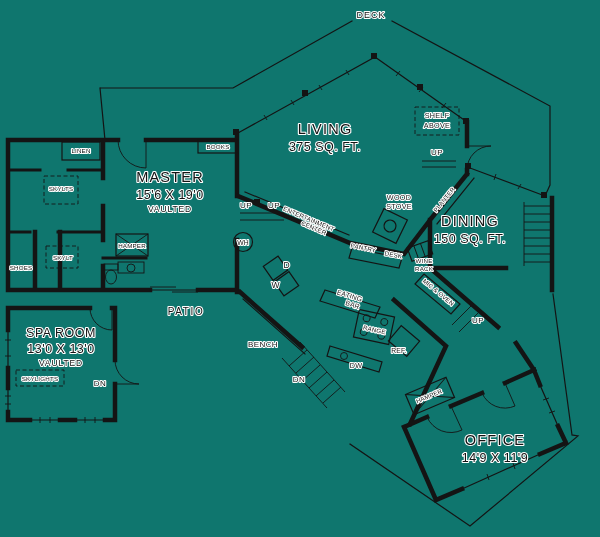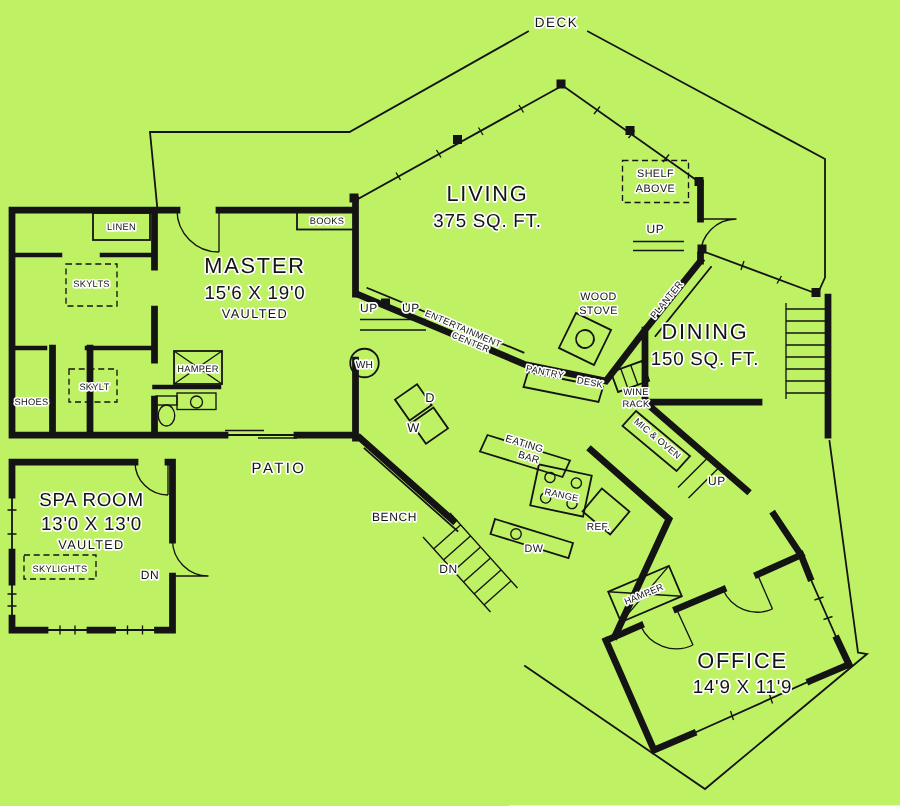--- a/index.html
+++ b/index.html
@@ -1,16 +1,16 @@
 <!DOCTYPE html>
 <html><head>
 <meta charset="utf-8">
 <style>
   html,body{margin:0;padding:0;background:#fff;}
-  .stage{position:relative;width:600px;height:537px;background:#bef264;overflow:hidden;
+  .stage{position:relative;width:600px;height:537px;background:#0f766e;overflow:hidden;
          font-family:"Liberation Sans","DejaVu Sans",sans-serif;}
   svg{position:absolute;left:0;top:0;}
   
   .wall{stroke:#141414;stroke-width:4.5;fill:none;stroke-linecap:square;}
   .wallmed{stroke:#141414;stroke-width:3;fill:none;stroke-linecap:square;}
   .thin{stroke:#141414;stroke-width:1.2;fill:none;stroke-linecap:square;}
   .hair{stroke:#141414;stroke-width:0.9;fill:none;}
   .dash{stroke:#141414;stroke-width:0.9;fill:none;stroke-dasharray:4 2.5;}
   .post{fill:#141414;stroke:none;}
   

